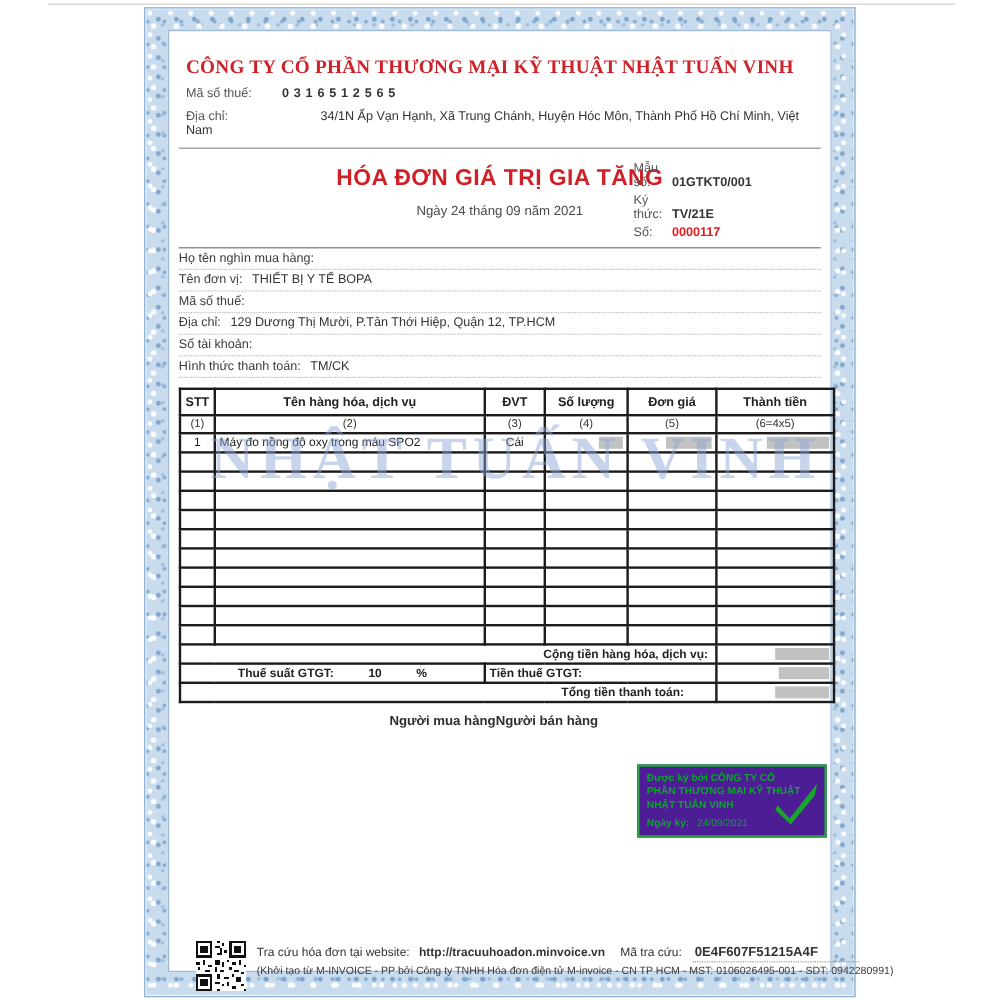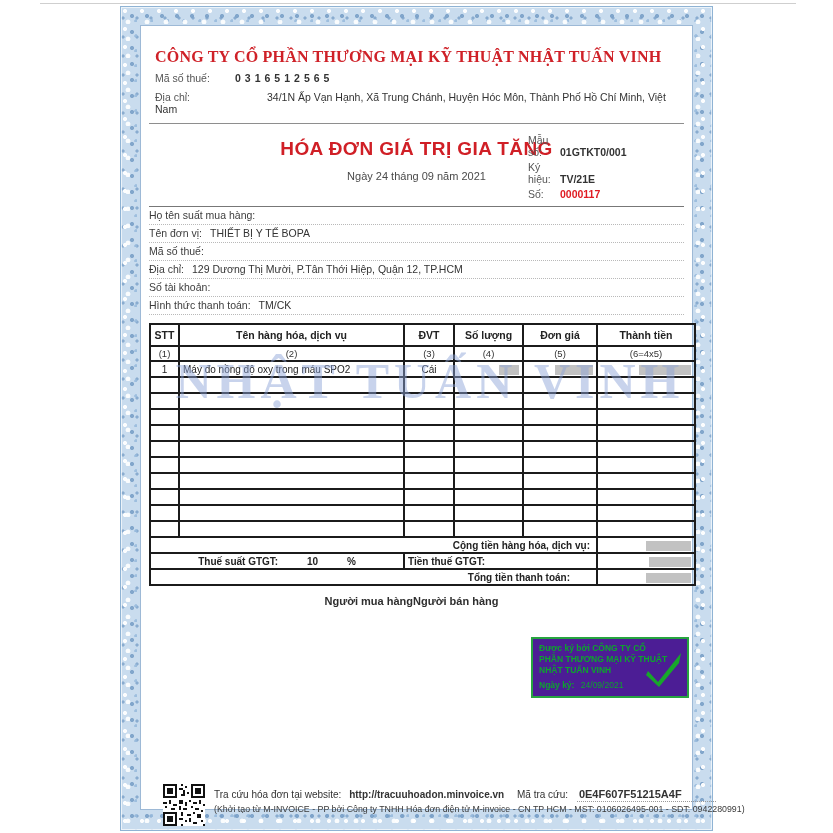--- a/index.html
+++ b/index.html
@@ -135,32 +135,32 @@
     </div>
 
     <div class="title-row">
       <div class="inv-title">HÓA ĐƠN GIÁ TRỊ GIA TĂNG</div>
       <div class="inv-date">Ngày 24 tháng 09 năm 2021</div>
       <div class="meta">
         <div class="mrow">
           <span class="mlbl">Mẫu số:</span><span class="mval">01GTKT0/001</span>
         </div>
         <div class="mrow">
-          <span class="mlbl">Ký hiệu:</span><span class="mval">TV/21E</span>
+          <span class="mlbl">Ký thức:</span><span class="mval">TV/21E</span>
         </div>
         <div class="mrow">
           <span class="mlbl">Số:</span><span class="mval red">0000117</span>
         </div>
       </div>
     </div>
     <hr class="rule2">
 
     <div class="buyer">
       <div class="brow">
-        <span class="blbl">Họ tên suất mua hàng:</span><span class="bval"></span>
+        <span class="blbl">Họ tên nghìn mua hàng:</span><span class="bval"></span>
       </div>
       <div class="brow">
         <span class="blbl">Tên đơn vị:</span><span class="bval">THIẾT BỊ Y TẾ BOPA</span>
       </div>
       <div class="brow">
         <span class="blbl">Mã số thuế:</span><span class="bval"></span>
       </div>
       <div class="brow">
         <span class="blbl">Địa chỉ:</span><span class="bval">129 Dương Thị Mười, P.Tân Thới Hiệp, Quận 12, TP.HCM</span>
       </div>

